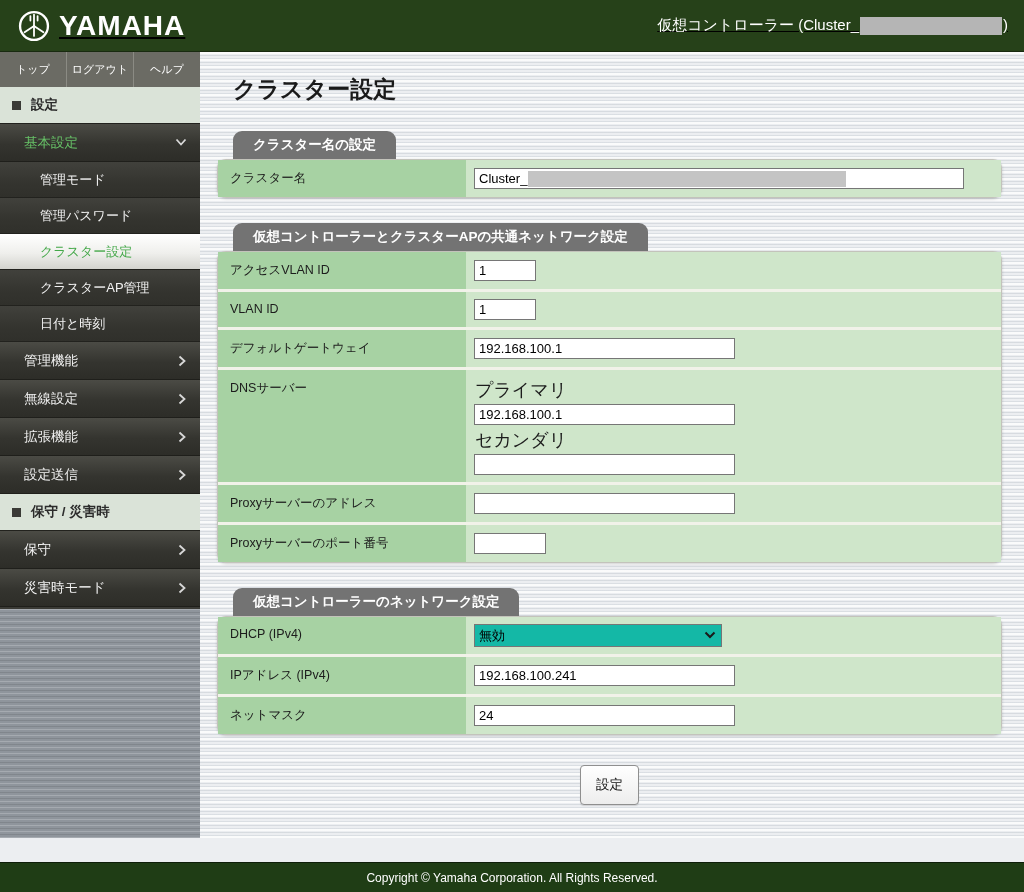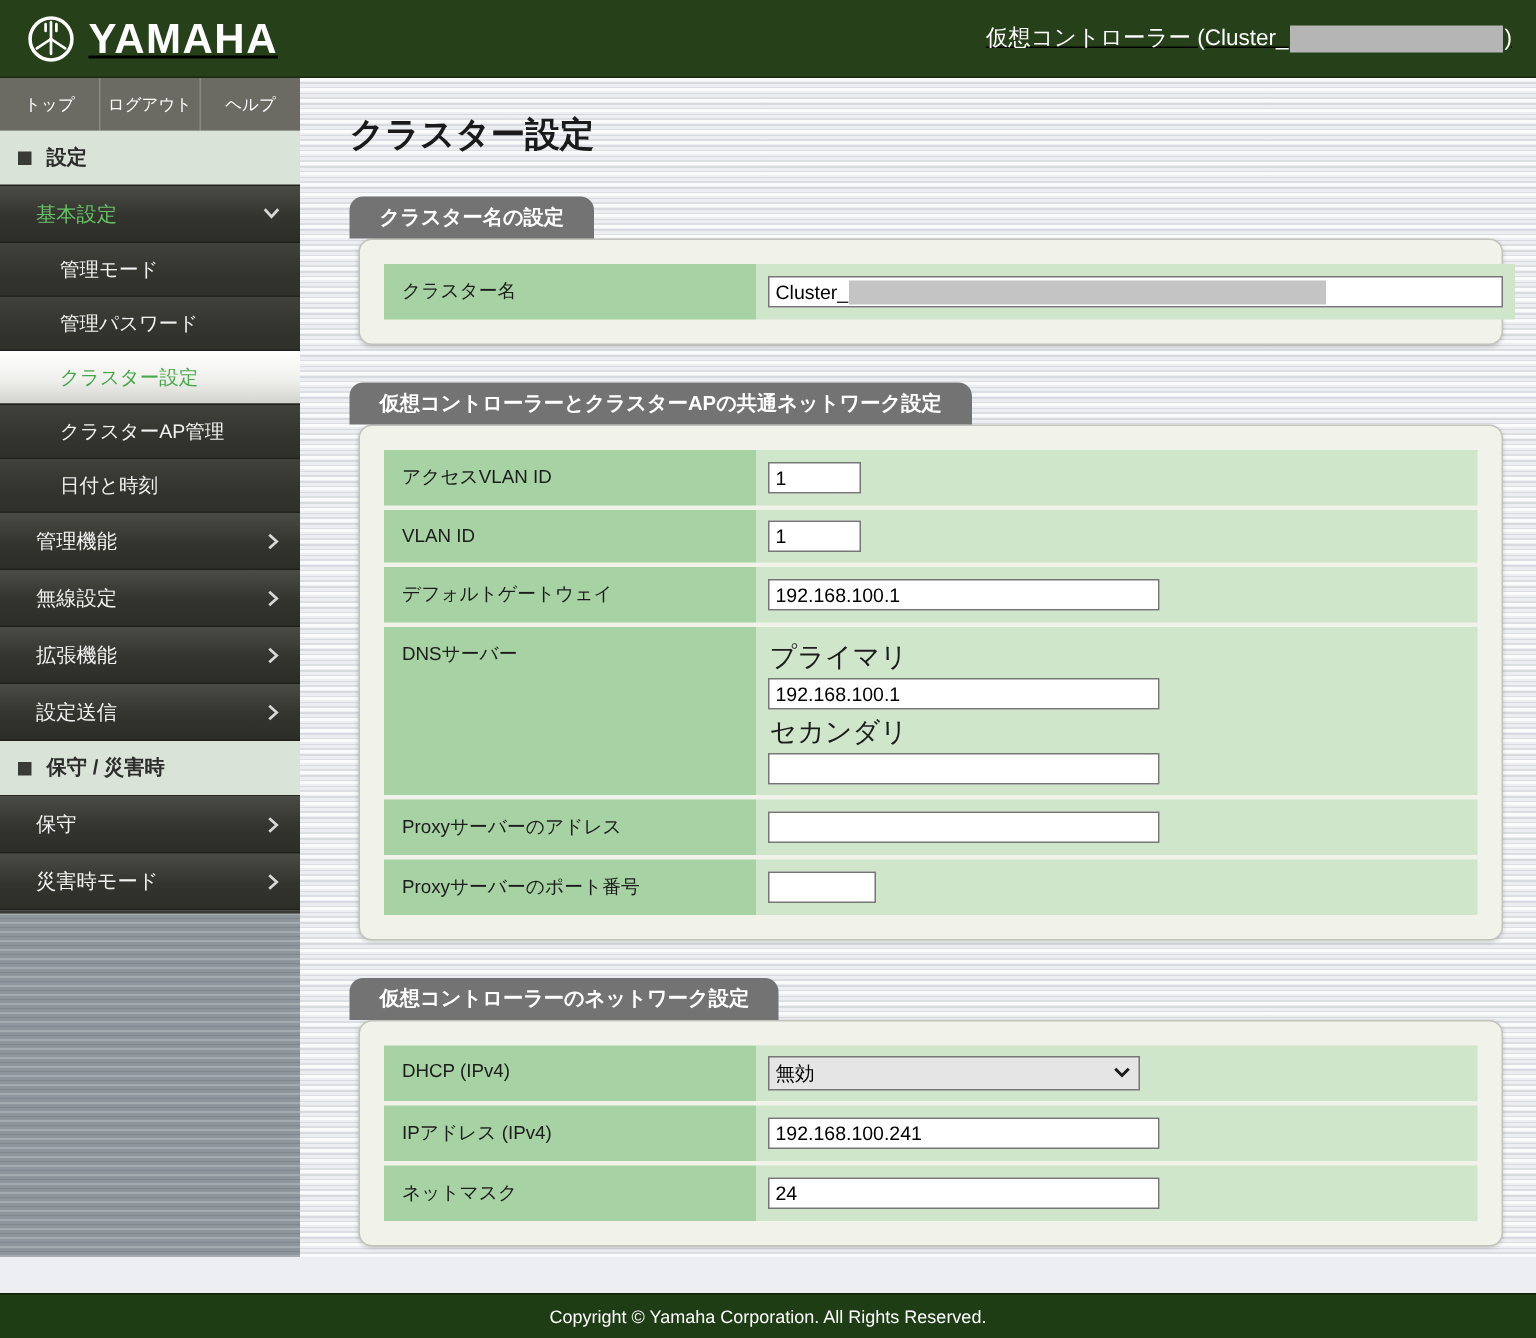--- a/index.html
+++ b/index.html
@@ -80,23 +80,22 @@
   }
   .page-title { font-size:23px; font-weight:bold; color:#1a1a1a; margin-left:16px; }
   .sec-tab {
     display:inline-block; margin:25px 0 0 16px;
     background:#737373; color:#fff; font-size:13.5px; font-weight:bold;
     padding:5px 20px 5px 20px; border-radius:9px 9px 0 0;
     position:relative; z-index:1;
   }
   .sec-box {
     background:#f1f2e9; border:1px solid #c3c3bb; border-radius:9px;
-    padding:16px; box-shadow:0 1px 3px rgba(0,0,0,.18);
+    box-shadow:0 1px 3px rgba(0,0,0,.18);
     position:relative;
-    margin-left:22px;
   }
   .form-row { display:flex; margin-bottom:3px; }
   .form-row:last-child { margin-bottom:0; }
   .row-label {
     width:248px; flex:0 0 248px; background:#a7d2a3;
     padding:10px 12px; font-size:12.5px; color:#1c1c1c;
   }
   .row-value {
     flex:1 1 auto; background:#cfe6ca;
     padding:7px 8px; display:flex; flex-direction:column; justify-content:center;
@@ -108,21 +107,21 @@
   }
   .w-sm { width:62px; }
   .w-md { width:261px; }
   .w-lg { width:490px; }
   .w-port { width:72px; }
   .mini-label { font-size:18px; color:#1c1c1c; margin:1px 0 2px 1px; }
   .input-wrap { position:relative; display:inline-block; }
   .redact-input { position:absolute; left:54px; top:3px; width:318px; height:16px; background:#c4c4c4; }
   .select-wrap { position:relative; display:inline-block; width:248px; }
   .select-wrap select {
-    width:100%; height:23px; border:1px solid #767676; background:#e5e5e5;
+    width:100%; height:23px; border:1px solid #767676; background:#14b8a6;
     font-size:13px; font-family:"Liberation Sans","DejaVu Sans",sans-serif;
     padding:1px 22px 1px 4px; appearance:none; -webkit-appearance:none; border-radius:0;
   }
   .select-wrap .sel-chev { position:absolute; right:6px; top:7px; pointer-events:none; display:flex; }
   .btn-row { text-align:center; margin-top:30px; }
   .submit-btn {
     font-size:13.5px; font-family:"Liberation Sans","DejaVu Sans",sans-serif;
     color:#111; padding:10px 15px; min-width:54px;
     background:linear-gradient(#ffffff,#ededed);
     border:1px solid #8f8f8f; border-radius:4px; cursor:pointer;

